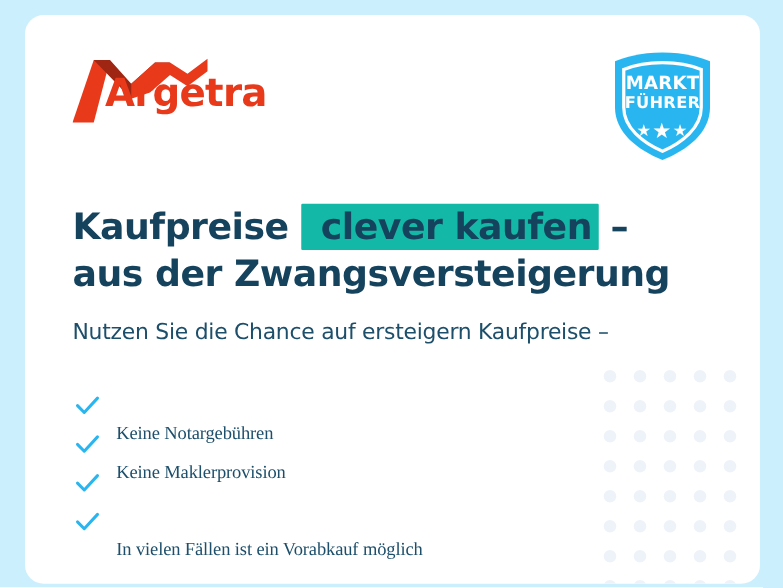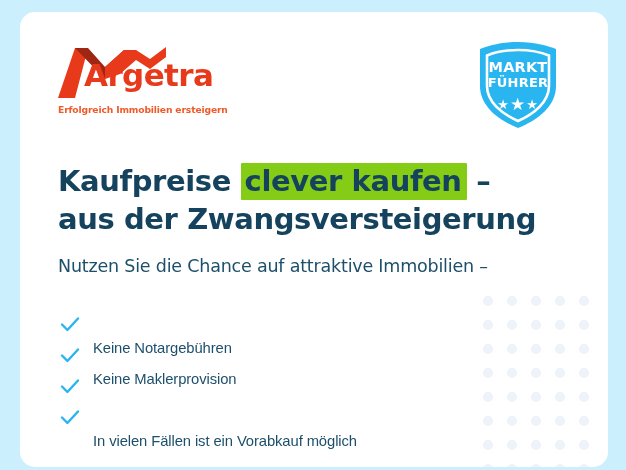--- a/index.html
+++ b/index.html
@@ -81,21 +81,21 @@
     font-size: 9.2px;
     font-weight: bold;
     letter-spacing: -0.15px;
     color: #ef5a2a;
     white-space: nowrap;
   }
 
   
   .badge {
     position: absolute;
-    right: 48px;
+    right: 36px;
     top: 28px;
     width: 84px;
     height: 90px;
     z-index: 2;
   }
   .badge svg { display: block; }
   .badge-text {
     position: absolute;
     left: 0;
     top: 20px;
@@ -130,22 +130,22 @@
     top: 131px;
     z-index: 2;
     font-family: "DejaVu Sans", sans-serif;
     font-weight: bold;
     font-size: 29px;
     line-height: 38px;
     color: #15435e;
     letter-spacing: -0.4px;
   }
   .headline .hl {
-    background: #84cc16;
-    padding: 1px 5px 2px 4px;
+    background: #14b8a6;
+    padding: 1px 5px 2px 16px;
     border-radius: 1px;
   }
 
   
   .subhead {
     position: absolute;
     left: 38px;
     top: 222px;
     z-index: 2;
     font-family: "DejaVu Sans", sans-serif;
@@ -171,21 +171,21 @@
     height: 31px;
   }
   .check-icon {
     flex: 0 0 auto;
     width: 22px;
     height: 22px;
     margin-right: 12px;
     display: block;
   }
   .bullet-label {
-    font-family: Liberation Sans, sans-serif;
+    font-family: Liberation Serif, serif;
     font-size: 14.8px;
     color: #1d4f6b;
     letter-spacing: -0.1px;
     white-space: nowrap;
     margin-top: 48px;
   }
 </style>
 </head>
 <body>
 
@@ -239,21 +239,20 @@
       <div class="logo-mark">
         <svg width="148" height="58" viewBox="0 0 148 58" xmlns="http://www.w3.org/2000/svg">
 
           <polygon points="17,52 0,52 17,2 30,2" fill="#e8391b"></polygon>
 
           <polygon points="17,2 30,2 47,21 66,4 78,4 47,33" fill="#9e2612"></polygon>
           <polygon points="47,21 66,4 78,4 92,13 108,1 108,11 92,23 78,14 62,28 47,33" fill="#e8391b"></polygon>
         </svg>
       </div>
       <div class="logo-word">Argetra</div>
-      <div class="logo-tagline">Erfolgreich Immobilien ersteigern</div>
     </div>
 
     <div class="badge">
       <svg width="84" height="90" viewBox="0 0 84 90" xmlns="http://www.w3.org/2000/svg">
         <path d="M42 2 C60 2 72 6 80 9 L80 46 C80 66 62 80 42 88 C22 80 4 66 4 46 L4 9 C12 6 24 2 42 2 Z" fill="#29b6f0"></path>
         <path d="M42 10 C57 10 67 13 73 15.5 L73 46 C73 62 58 74 42 81 C26 74 11 62 11 46 L11 15.5 C17 13 27 10 42 10 Z" fill="none" stroke="#ffffff" stroke-width="2.6"></path>
       </svg>
       <div class="badge-text">
         <div class="badge-line1">MARKT</div>
         <div class="badge-line2">FÜHRER</div>
@@ -262,21 +261,21 @@
         <span>★</span><span class="star-mid">★</span><span>★</span>
       </div>
     </div>
 
     <h1 class="headline">
       <span><span>Kaufpreise </span><span class="hl">clever kaufen</span><span> –</span></span><br>
       <span>aus der Zwangsversteigerung</span>
     </h1>
 
     <p class="subhead">
-      <span>Nutzen Sie die Chance auf attraktive Immobilien –</span><br>
+      <span>Nutzen Sie die Chance auf ersteigern Kaufpreise –</span><br>
     </p>
 
     <ul class="bullets">
       <li class="bullet">
         <svg class="check-icon" viewBox="0 0 22 22" xmlns="http://www.w3.org/2000/svg">
           <polyline points="3,11.5 8.4,17 19,5.5" fill="none" stroke="#29b6f0" stroke-width="2.4" stroke-linecap="round" stroke-linejoin="round"></polyline>
         </svg>
         <span class="bullet-label">Keine Notargebühren</span>
       </li>
       <li class="bullet">

